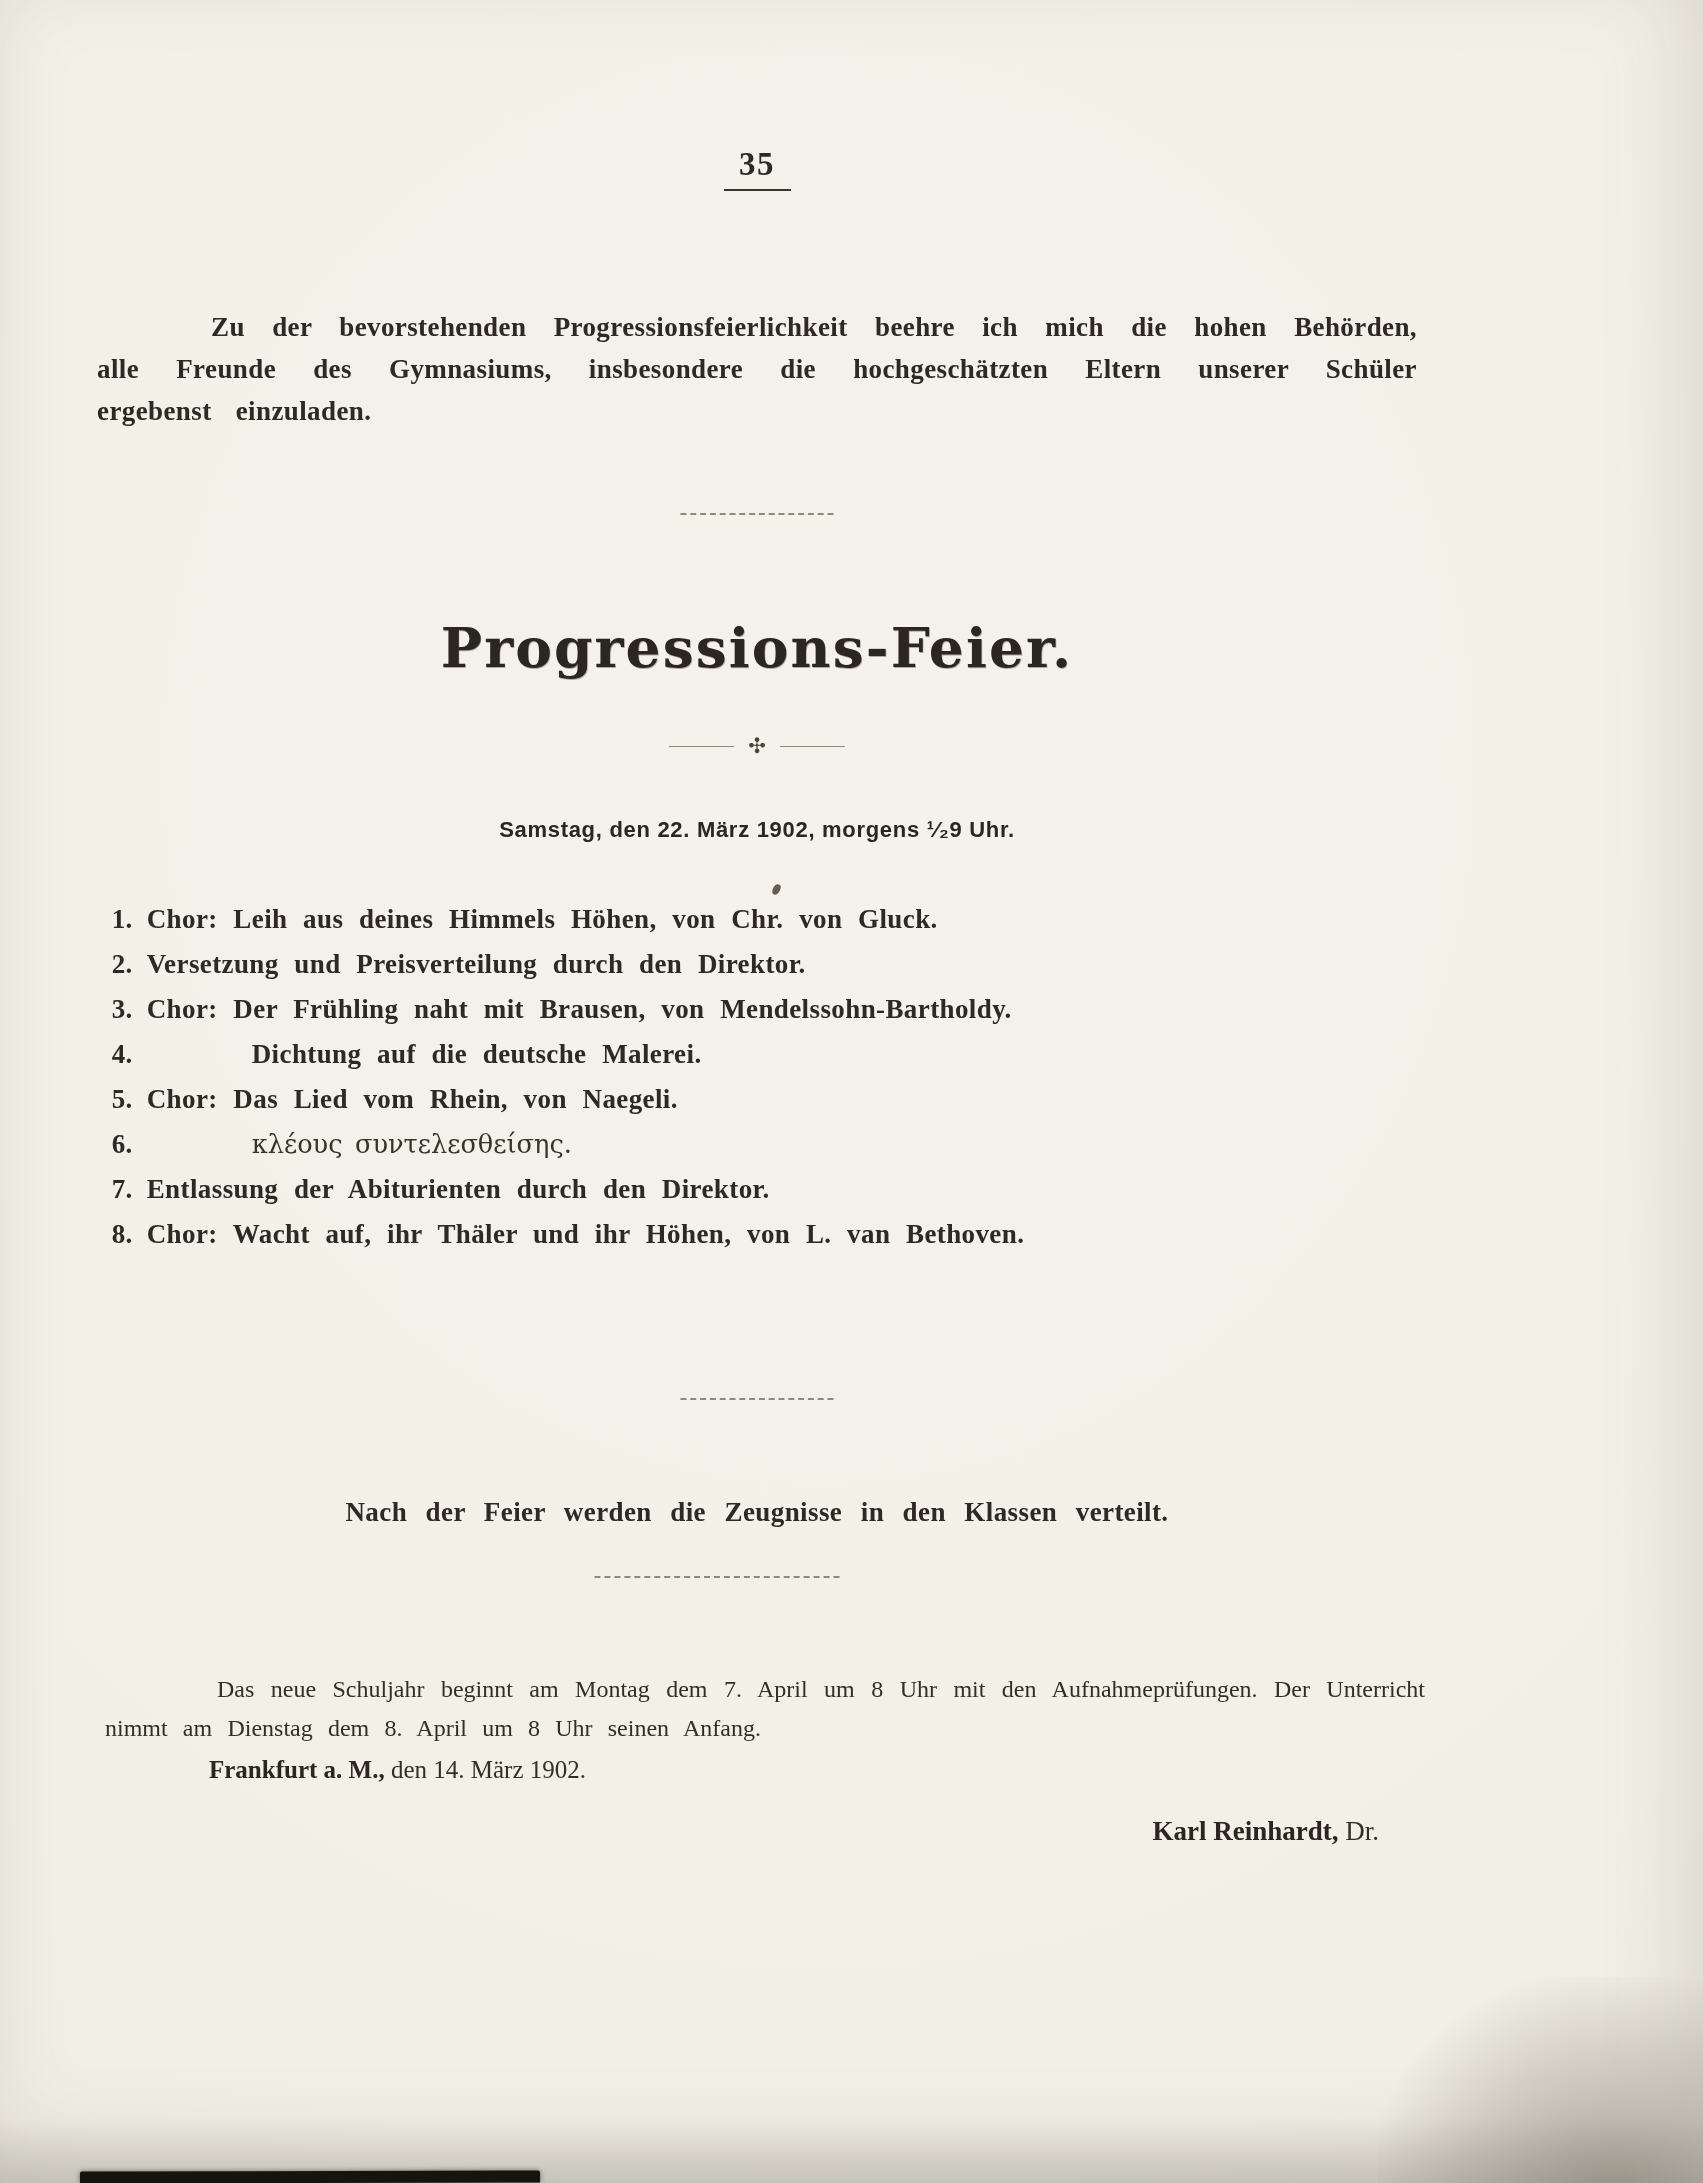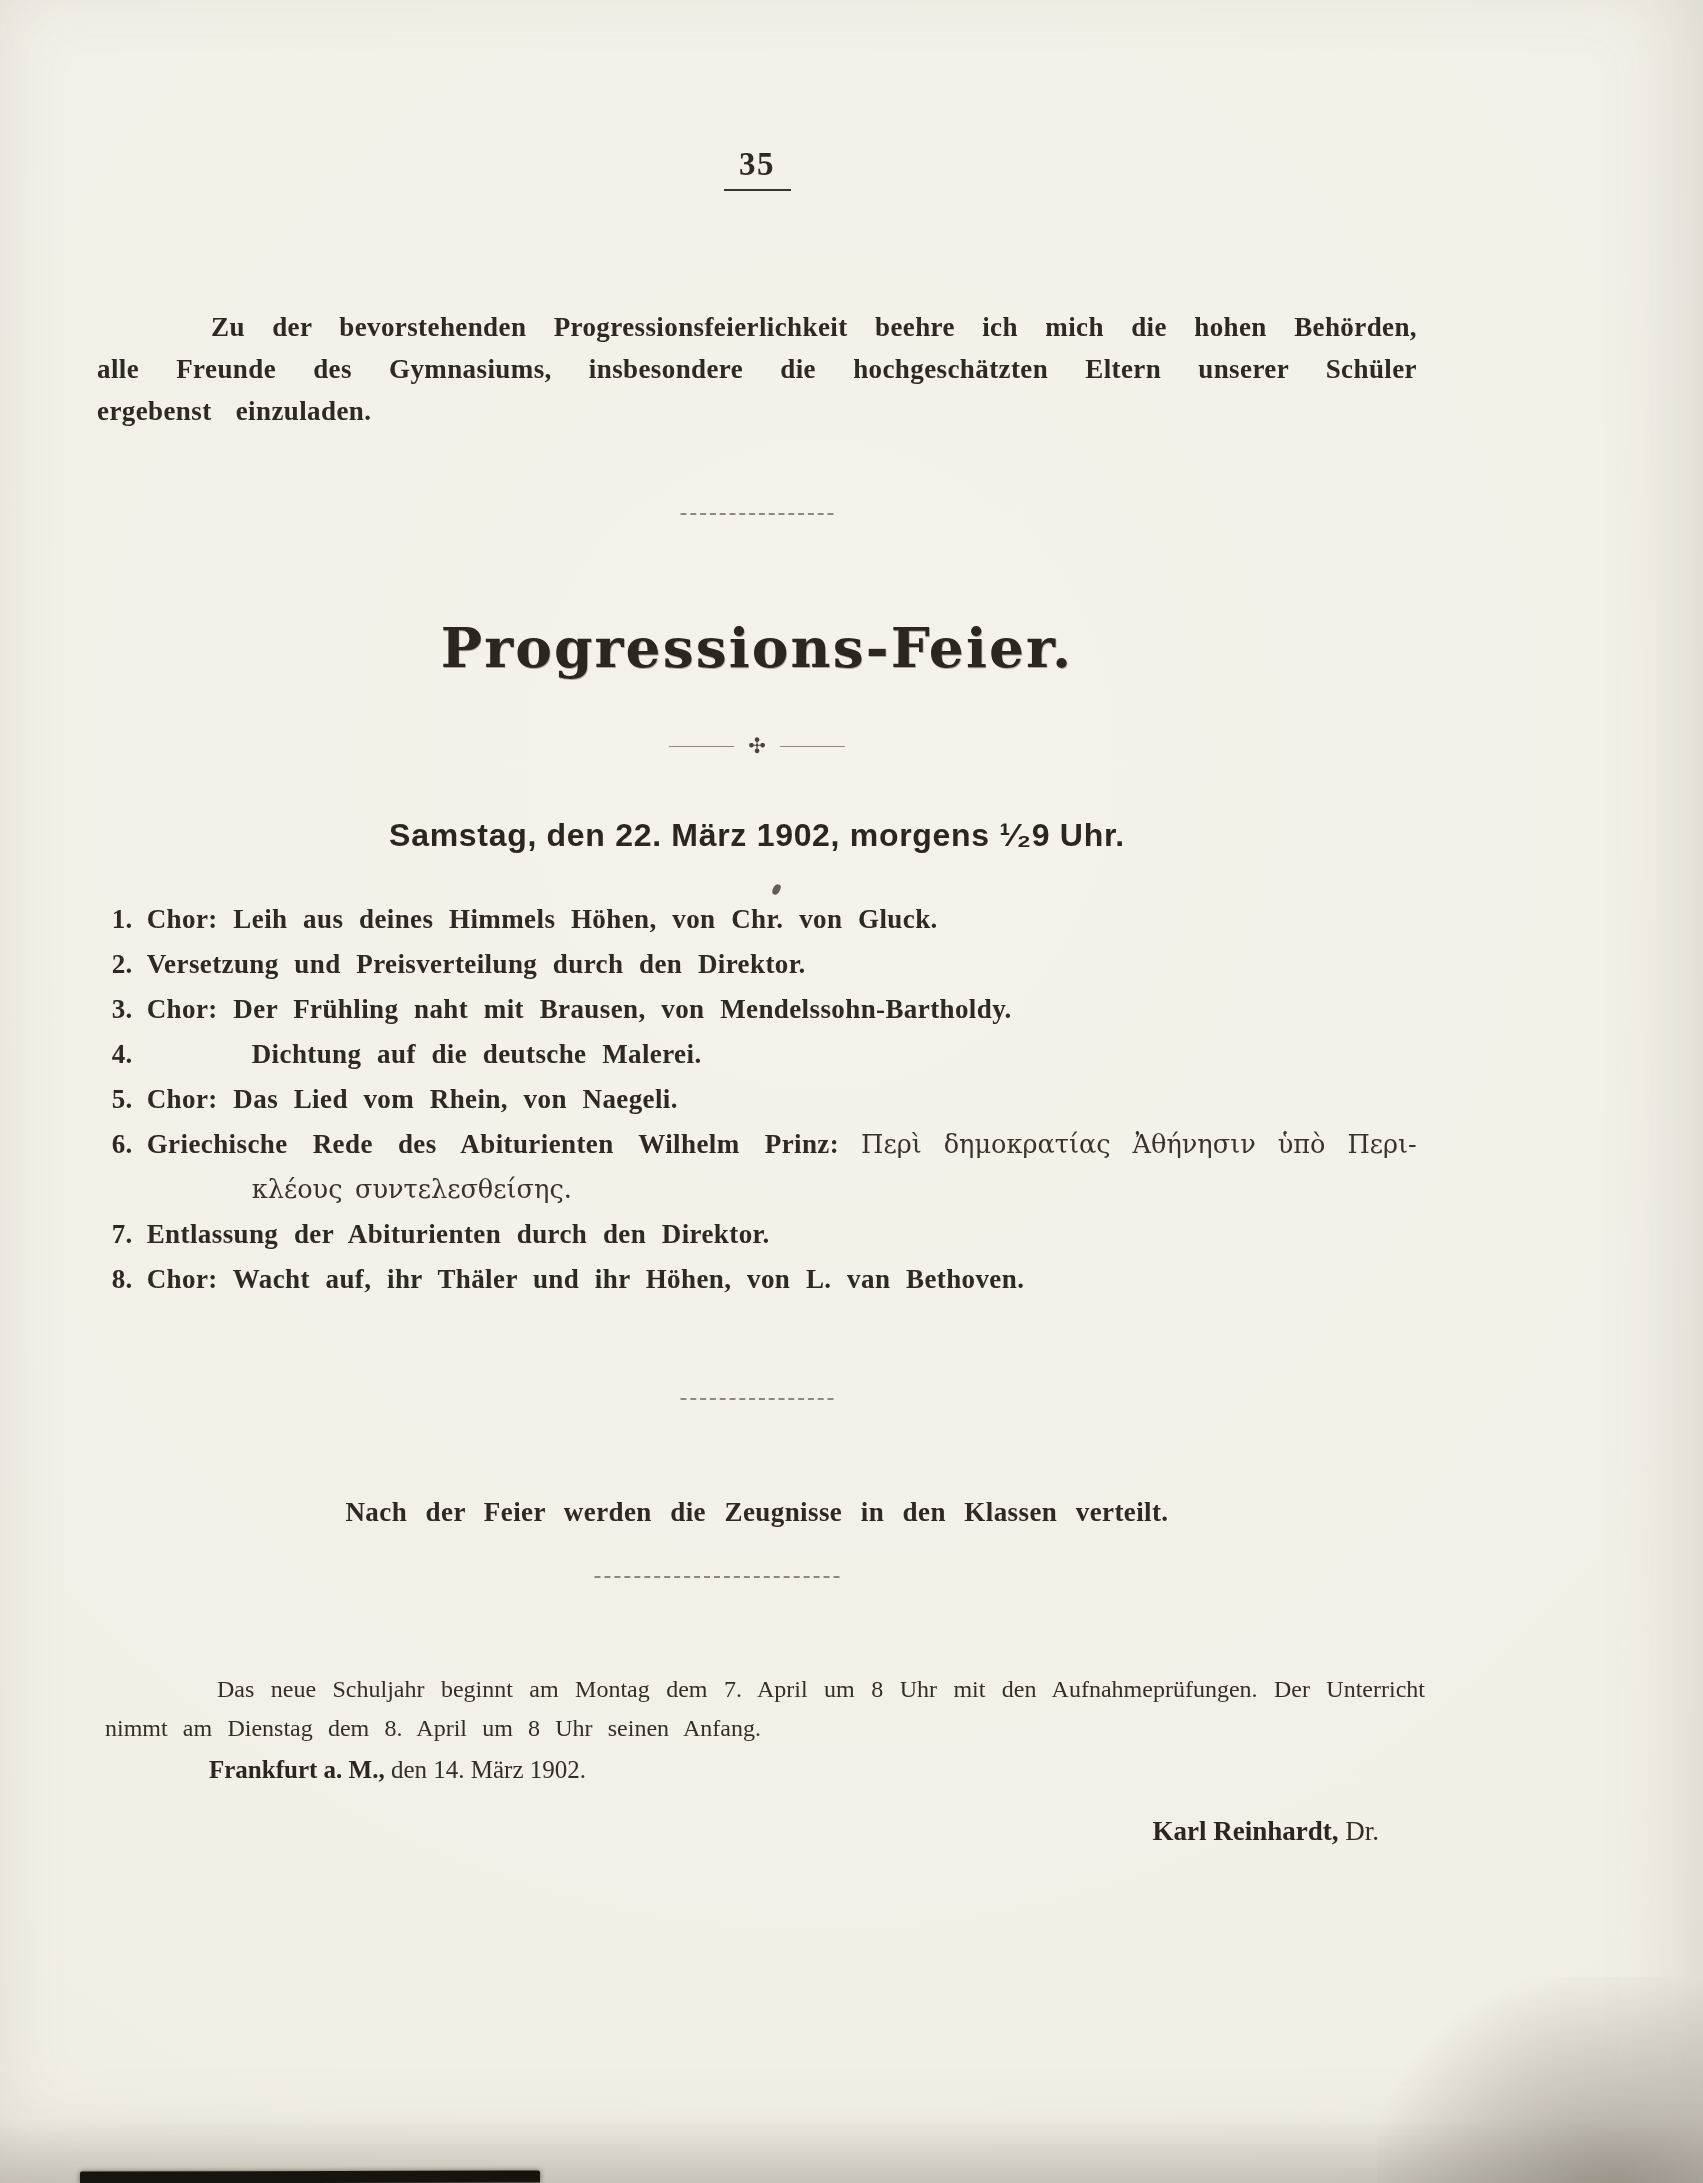--- a/index.html
+++ b/index.html
@@ -36,21 +36,21 @@
     letter-spacing: 2.1px; color: #2b261f;
     text-shadow: 0.7px 0.7px 0 rgba(43,38,31,0.35); }
 
   .ornament-row { position: absolute; top: 736px; left: 0; right: 0;
     display: flex; align-items: center; justify-content: center; gap: 14px; }
   .orn-line { width: 65px; border-top: 1.4px solid #8f897c; height: 0; }
   .orn-glyph { font-family: "DejaVu Sans", sans-serif; font-size: 21px; line-height: 1; color: #4a443a; }
 
   .subtitle { position: absolute; top: 817px; left: 0; right: 0; margin: 0; text-align: center;
     font-family: "Liberation Sans", "DejaVu Sans", sans-serif;
-    font-size: 32px; font-weight: bold; letter-spacing: 0.7px; color: #2b261f; }
+    font-size: 22px; font-weight: bold; letter-spacing: 0.7px; color: #2b261f; }
 
   .program { position: absolute; top: 897px; left: -4.3px; width: 1324px;
     margin: 0; padding: 0; list-style: none; }
   .program li { display: flex; font-size: 27px; font-weight: bold; line-height: 45px;
     letter-spacing: 0.4px; word-spacing: 8.5px; }
   .program .num { flex: none; width: 40px; text-align: right; }
   .program .body { flex: 1; margin-left: 14px; }
   .program .line.has-cont { text-align: justify; text-align-last: justify; }
   .program .line.cont { padding-left: 105px; text-align: center; text-align-last: left; }
   .greek { font-family: "DejaVu Serif", serif; font-weight: normal; font-size: 25.6px;
@@ -133,21 +133,20 @@
         </li>
         <li>
           <span class="num">5.</span>
           <div class="body">
             <div class="line"><span>Chor: Das Lied vom Rhein, von Naegeli.</span></div>
           </div>
         </li>
         <li>
           <span class="num">6.</span>
           <div class="body">
-            <div class="line has-cont"><span>Griechische Rede des Abiturienten Wilhelm Prinz:</span><span class="greek"> Περὶ δημοκρατίας Ἀθήνησιν ὑπὸ Περι-</span></div>
             <div class="line cont greek">κλέους συντελεσθείσης.</div>
           </div>
         </li>
         <li>
           <span class="num">7.</span>
           <div class="body">
             <div class="line"><span>Entlassung der Abiturienten durch den Direktor.</span></div>
           </div>
         </li>
         <li>

